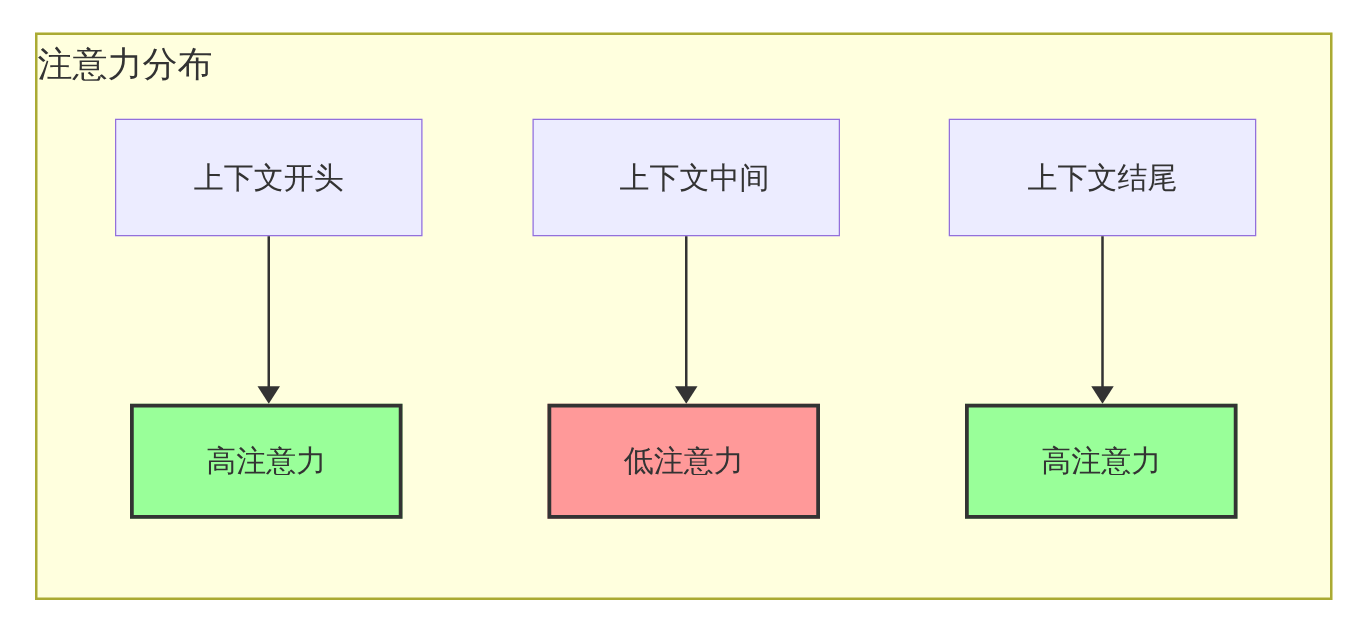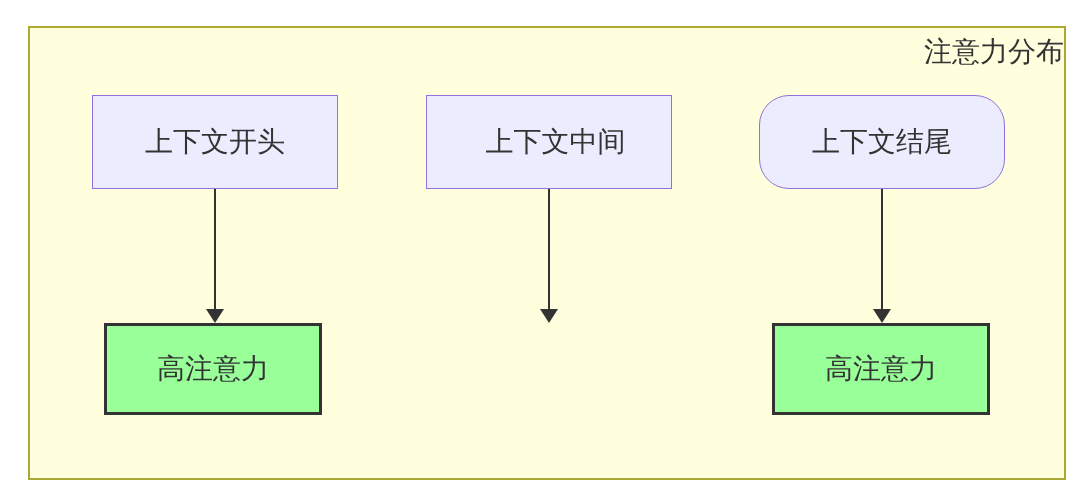--- a/index.html
+++ b/index.html
@@ -26,33 +26,33 @@
     height: 454px;
     box-sizing: border-box;
     background: var(--container-fill, #FFFFDE);
     border: 2px solid var(--container-border, #AAAA33);
   }
   .title {
     position: absolute;
     top: 4px;
     left: 0;
     width: 100%;
-    text-align: right;
+    text-align: left;
     font-size: 28px;
     line-height: 40px;
     font-weight: 400;
     color: var(--text, #333333);
   }
   .node {
     position: absolute;
     box-sizing: border-box;
     display: flex;
     align-items: center;
     justify-content: center;
-    font-size: 28px;
+    font-size: 24px;
     color: var(--text, #333333);
     text-align: center;
   }
   .src-node {
     top: 67px;
     width: 246px;
     height: 94px;
     background: var(--source-fill, #ECECFF);
     border: 1.5px solid var(--source-border, #9370DB);
   }
@@ -60,21 +60,21 @@
     top: 295px;
     width: 218px;
     height: 92px;
     border: 3px solid var(--node-border-dark, #333333);
   }
   .dst-high { background: var(--high-fill, #99FF99); }
   .dst-low  { background: var(--low-fill,  #FF9999); }
 
   .src-a { left: 62px; }
   .src-b { left: 396px; padding-left: 13px; }
-  .src-c { left: 729px; border-radius: 30px; }
+  .src-c { left: 729px; }
   .dst-a { left: 74px; }
   .dst-b { left: 408px; }
   .dst-c { left: 742px; }
 
   .arrow-line {
     position: absolute;
     top: 161px;
     width: 2px;
     height: 121px;
     background: var(--arrow, #333333);
@@ -110,20 +110,23 @@
     <div class="arrow-head head-a"></div>
     <div class="node dst-node dst-high dst-a">
       <span>高注意力</span>
     </div>
 
     <div class="node src-node src-b">
       <span>上下文中间</span>
     </div>
     <div class="arrow-line line-b"></div>
     <div class="arrow-head head-b"></div>
+    <div class="node dst-node dst-low dst-b">
+      <span>低注意力</span>
+    </div>
 
     <div class="node src-node src-c">
       <span>上下文结尾</span>
     </div>
     <div class="arrow-line line-c"></div>
     <div class="arrow-head head-c"></div>
     <div class="node dst-node dst-high dst-c">
       <span>高注意力</span>
     </div>
 

